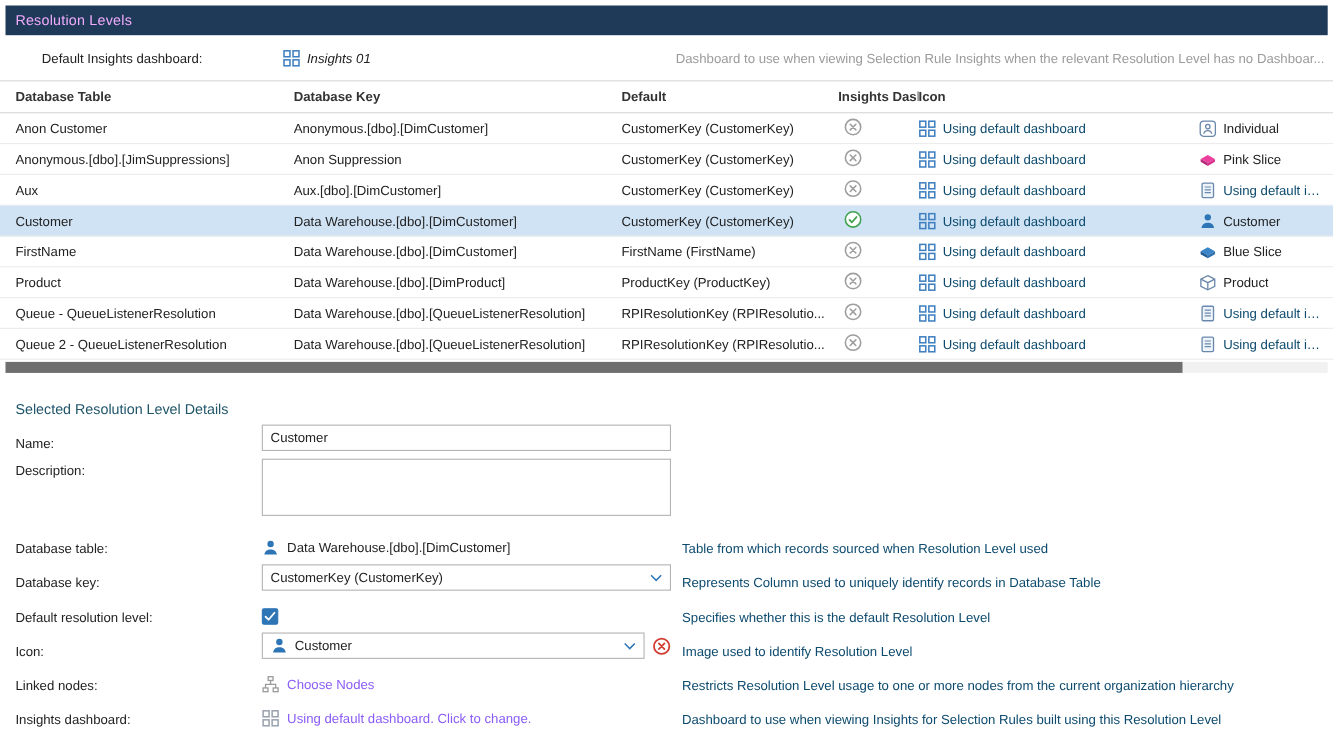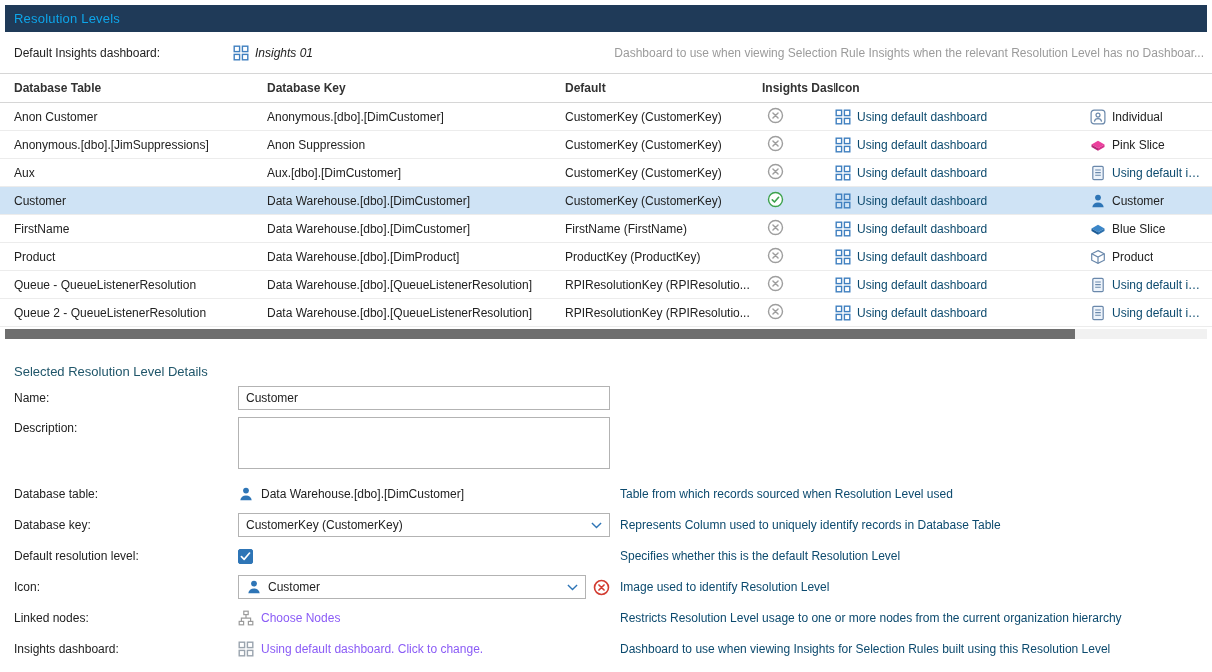--- a/index.html
+++ b/index.html
@@ -1,24 +1,24 @@
 <!DOCTYPE html>
 <html><head>
 <meta charset="utf-8">
 <style>
   * { margin:0; padding:0; box-sizing:border-box; }
   html,body { width:1212px; height:672px; overflow:hidden; background:#fff;
     font-family:"Liberation Sans", sans-serif; font-size:12px; color:#222; }
 
   
-  .titlebar { margin:5px 5px 0 5px; height:27px; background:#1f3a58; color:#0ea5e9;
+  .titlebar { margin:5px 5px 0 5px; height:27px; background:#1f3a58; color:#f0abfc;
     display:flex; align-items:center; padding-left:9px; font-size:13px; letter-spacing:.2px; }
 
   
-  .defdash { height:41px; display:flex; align-items:center; padding:0 8px 0 14px; }
+  .defdash { height:41px; display:flex; align-items:center; padding:0 8px 0 14px;margin-left:24px; }
   .defdash .lbl { width:219px; flex-shrink:0; }
   .defdash .ital { font-style:italic; margin-left:6px; }
   .defdash .topdesc { margin-left:auto; color:#9b9b9b; white-space:nowrap; overflow:hidden;
     max-width:615px; }
 
   
   .grid { display:grid; grid-template-columns:253px 298px 197px 73px 255px minmax(0,1fr);
     padding-left:14px; align-items:center; }
   .thead { height:30px; border-top:1px solid #d6d6d6; border-bottom:1px solid #d6d6d6; }
   .hcell { font-weight:700; color:#333; overflow:hidden; white-space:nowrap; padding-right:10px; }
@@ -34,21 +34,21 @@
   .icn svg { width:16px; height:16px; display:block; }
   .cdef .icn svg, .redx svg { width:17px; height:17px; }
   .chev svg { width:11px; height:7px; }
 
   
   .scroll { margin:2px 5px 0 5px; height:10px; background:#f1f1f1; position:relative; }
   .thumb { position:absolute; left:0; top:0; height:10px; width:89%; background:#6e6e6e; }
 
   
   .sect { margin:25px 0 4px 14px; font-size:13px; color:#20566a; }
-  .frow { display:flex; align-items:center; padding-left:14px; margin-top:7px; min-height:24px; }
+  .frow { display:flex; align-items:flex-end; padding-left:14px; margin-top:7px; min-height:24px; }
   .frow.tall { align-items:flex-start; }
   .frow.tall .flabel { padding-top:4px; }
   .flabel { width:224px; flex-shrink:0; }
   .ctrl { width:372px; flex-shrink:0; display:flex; align-items:center; gap:7px; }
   .fdesc { margin-left:10px; color:#0c4a6e; white-space:nowrap; overflow:hidden; }
 
   .tin { width:100%; height:24px; border:1px solid #b3b3b3; padding:0 7px;
     font:12px "Liberation Sans", sans-serif; color:#222; }
   .tarea { width:100%; height:52px; border:1px solid #b3b3b3; resize:none; padding:4px 7px;
     font:12px "Liberation Sans", sans-serif; }

